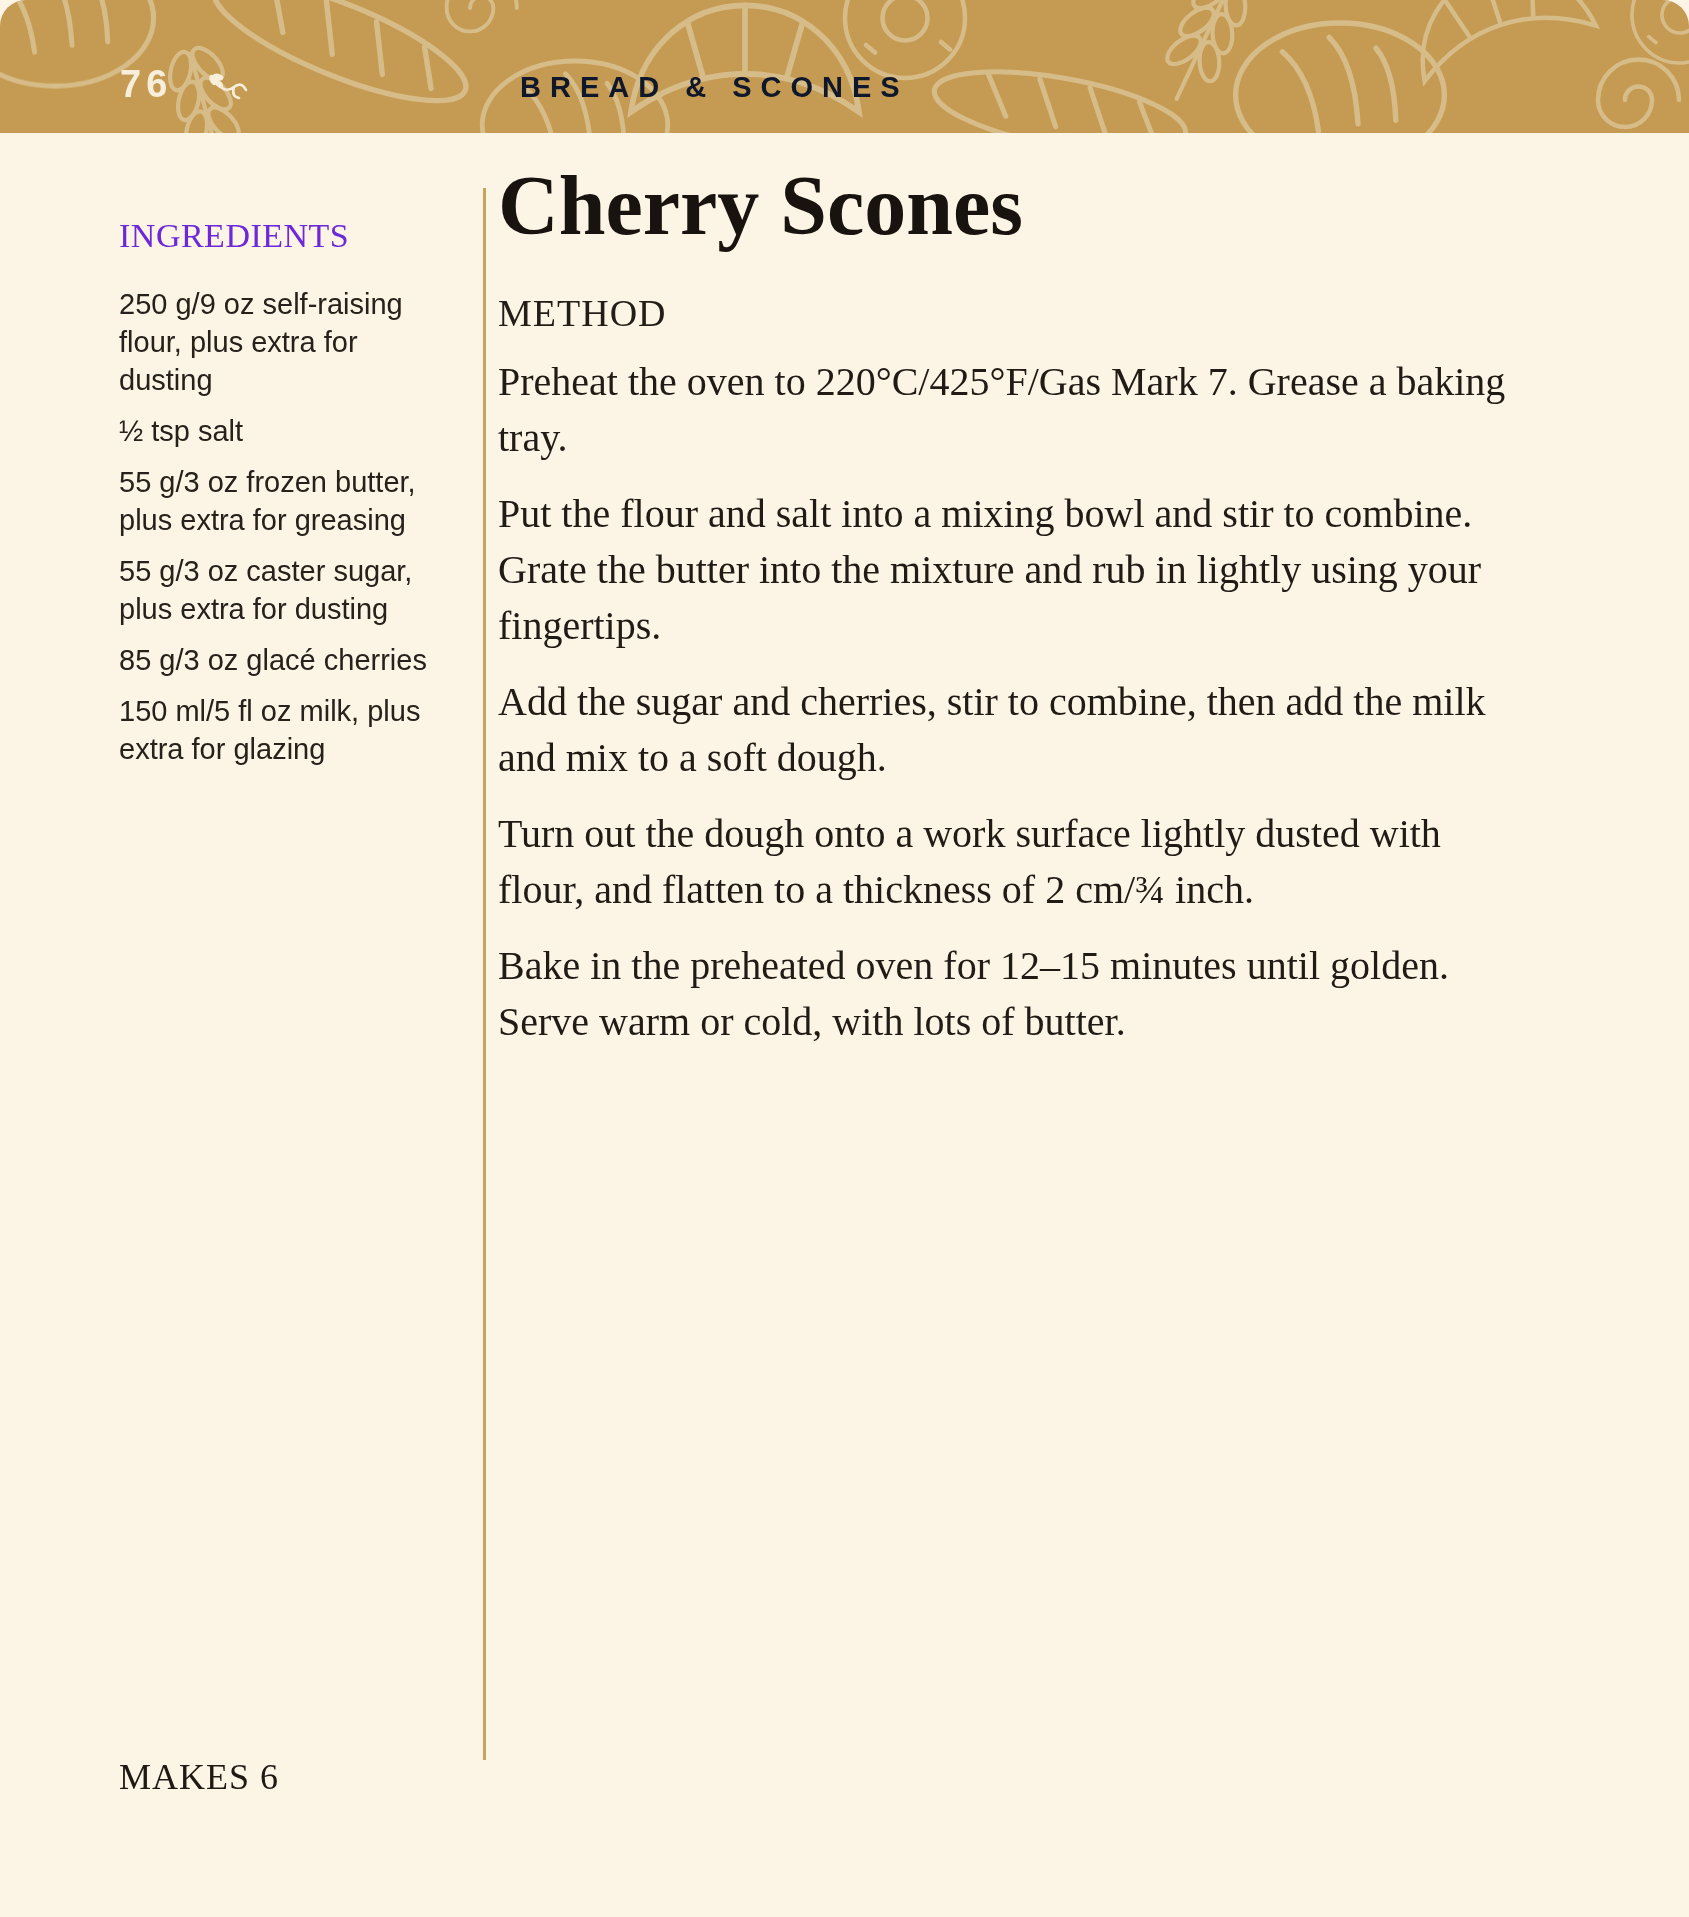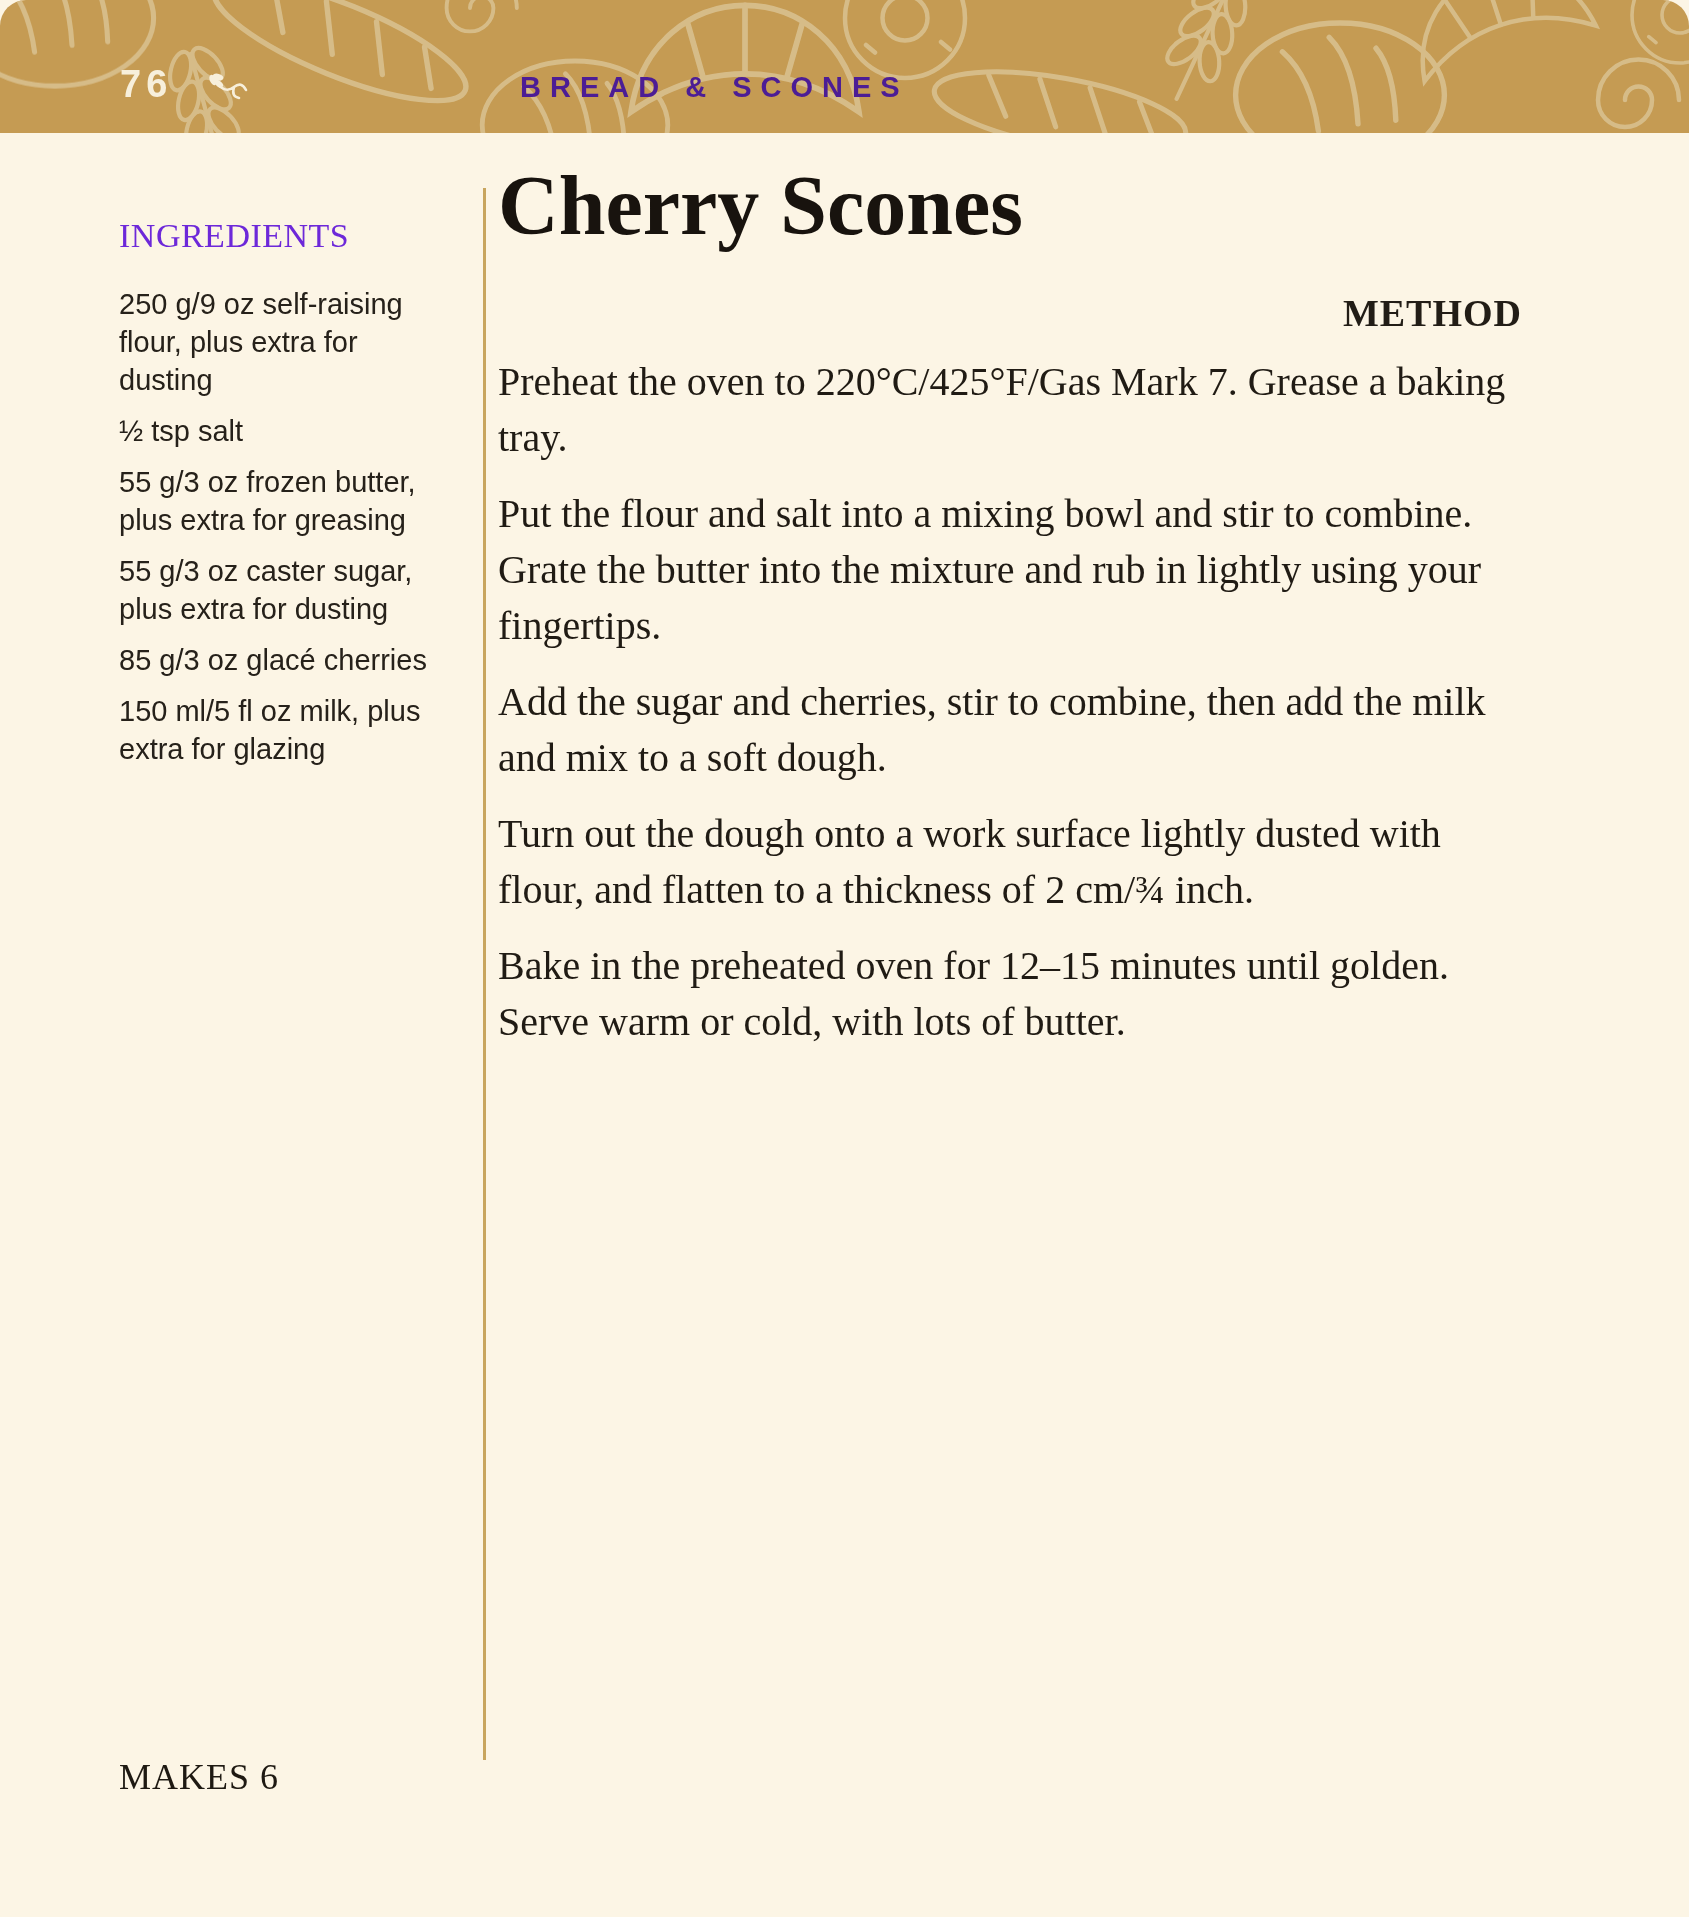--- a/index.html
+++ b/index.html
@@ -29,21 +29,21 @@
     position: absolute; left: 120px; top: 66px;
     font-family: "Liberation Sans", sans-serif;
     font-weight: bold; font-size: 38px; line-height: 36px;
     letter-spacing: 5px; color: #f7efdb;
   }
   .band .flourish { position: absolute; left: 204px; top: 70px; }
   .band .section {
     position: absolute; left: 520px; top: 72px;
     font-family: "Liberation Sans", sans-serif;
     font-weight: bold; font-size: 29px; line-height: 30px;
-    letter-spacing: 9px; color: #4c1d95;
+    letter-spacing: 9px; color: #0f172a;
     white-space: nowrap;
   }
 
   
   .divider {
     position: absolute; left: 483px; top: 188px;
     width: 3px; height: 1572px;
     background: #c8a55e;
   }
 
@@ -83,24 +83,23 @@
     font-size: 84px; line-height: 92px;
     letter-spacing: 0px; color: #18130e;
   }
   .main .intro {
     margin: 14px 0 0 0;
     font-weight: bold;
     font-size: 45px; line-height: 53px;
     color: #1c1710;
   }
   .main h3.method {
-    margin: 40px 0 0 0; font-weight: bold;
+    margin: 40px 0 0 0; font-weight: normal;
     font-size: 38px; line-height: 42px; letter-spacing: 1px;
     color: #221d16;
-    text-align: right;
   }
   .main .step {
     margin: 20px 0 0 0;
     font-size: 40px; line-height: 56px;
     color: #201b14;
   }
 </style>
 </head>
 <body>
 

